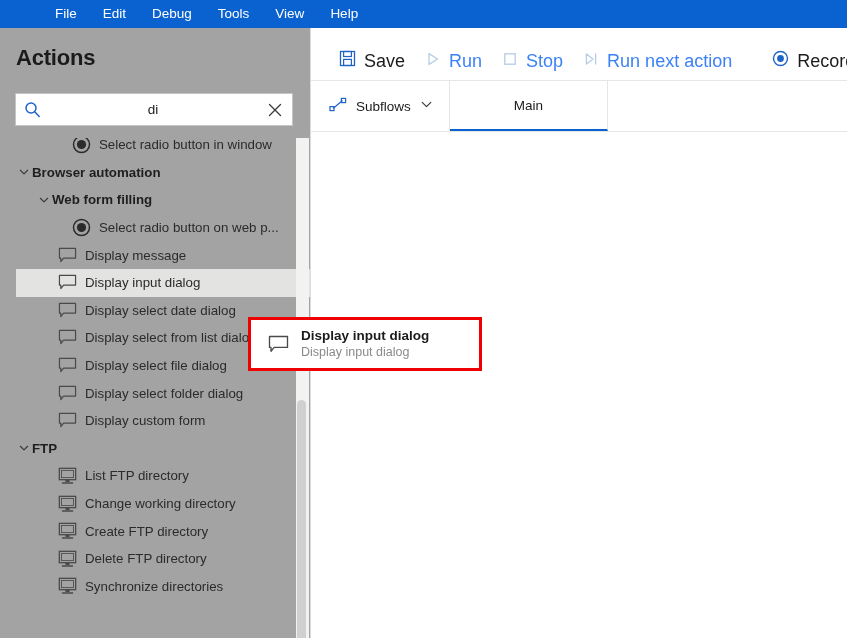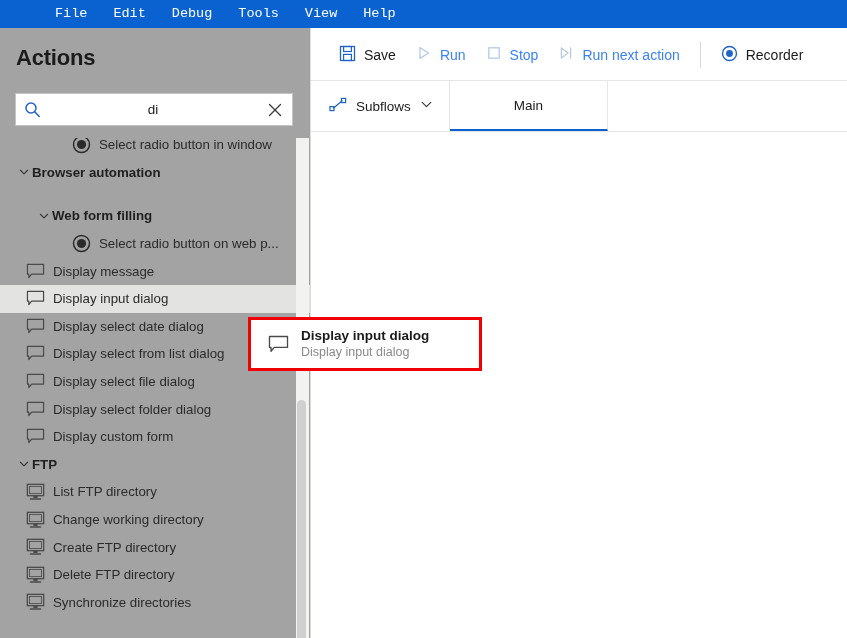--- a/index.html
+++ b/index.html
@@ -32,21 +32,20 @@
     padding-left: 42px;
     box-sizing: border-box;
   }
   .menu-item {
     color: #ffffff;
     font-size: 13.5px;
     padding: 4px 13px;
     line-height: 16px;
     white-space: nowrap;
     cursor: default;
-    font-family: Liberation Mono, monospace;
   }
 
   
   .sidebar {
     position: absolute;
     left: 0; top: 28px;
     width: 311px; height: 610px;
     background: #a3a3a3;
     border-right: 1px solid #dcdcdc;
     box-sizing: border-box;
@@ -133,22 +132,22 @@
     width: 22px; height: 18px;
     flex: 0 0 22px;
     display: flex;
     align-items: center;
     justify-content: center;
     margin-right: 7px;
   }
   .tree-row .lbl { overflow: hidden; text-overflow: ellipsis; }
   .grp > .lbl { font-weight: 600; color: #1f1f1f; }
   .lvl0 { padding-left: 16px; }
-  .lvl1 { padding-left: 36px; margin-top: 16px; }
-  .leaf-l1 { padding-left: 24px; }
+  .lvl1 { padding-left: 36px; }
+  .leaf-l1 { padding-left: 40px; margin-left: 16px; }
   .leaf-l2 { padding-left: 70px; }
 
   
   .sb-track {
     position: absolute;
     right: 1px; top: 110px;
     width: 13px; height: 528px;
     background: #f2f2f1;
   }
   .sb-thumb {
@@ -166,25 +165,25 @@
     width: 536px; height: 52px;
     background: #ffffff;
     border-bottom: 1px solid #e6e6e6;
     display: flex;
     align-items: center;
     box-sizing: border-box;
     padding-left: 18px;
   }
   .tb-btn {
     display: flex;
-    align-items: center;
+    align-items: flex-end;
     gap: 8px;
     height: 34px;
     padding: 0 10px;
-    font-size: 14px;
+    font-size: 18px;
     color: #1b1b1b;
     white-space: nowrap;
     cursor: default;
   }
   .tb-btn.disabled { color: #3b82f6; cursor: default; }
   .tb-sep {
     width: 1px;
     height: 26px;
     background: #d8d8d8;
     margin: 0 10px;

